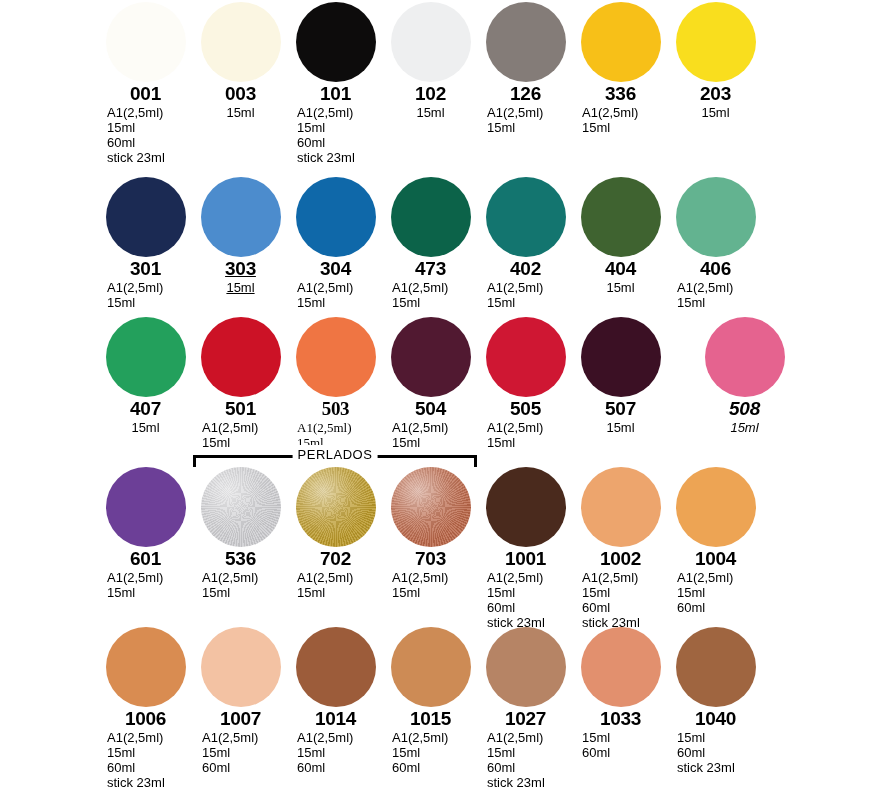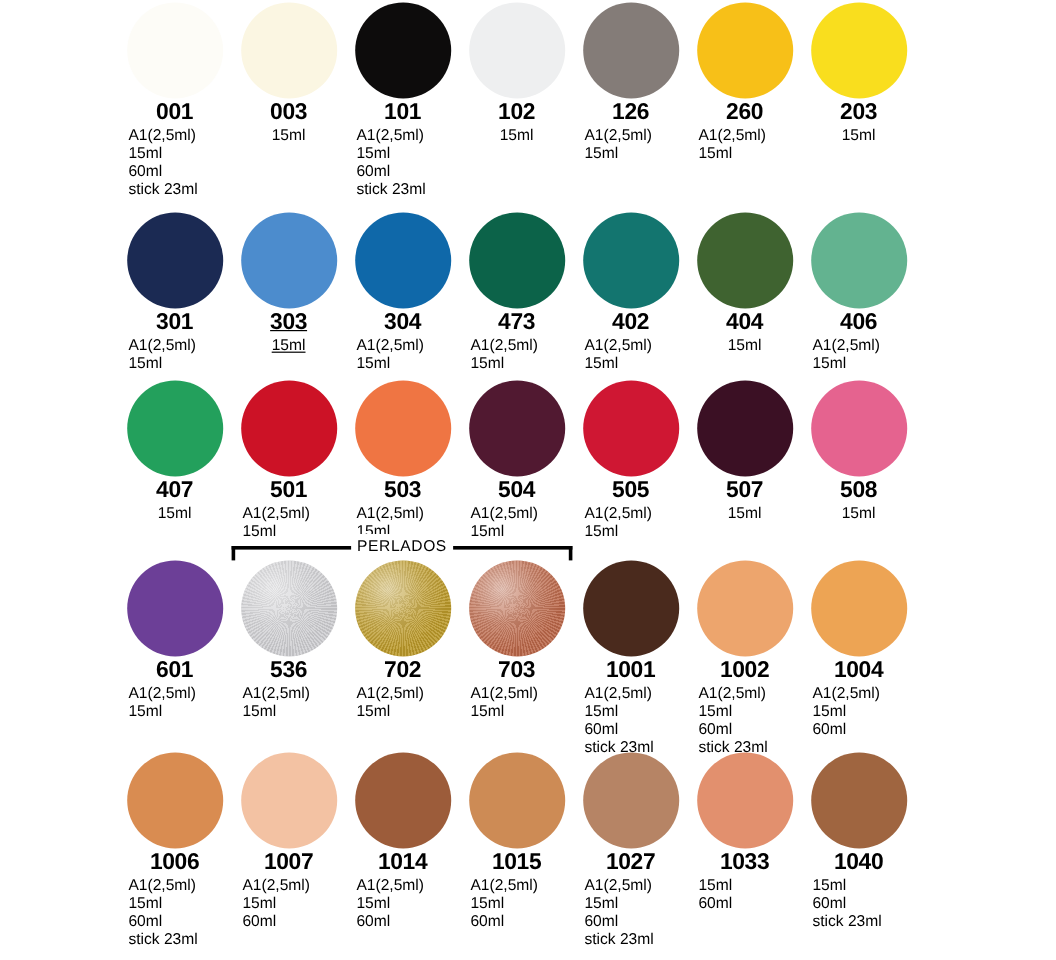--- a/index.html
+++ b/index.html
@@ -164,21 +164,21 @@
         <div class="swatch-code">126</div>
         <div class="swatch-sizes">
           <div class="swatch-size-line">A1(2,5ml)</div>
           <div class="swatch-size-line">15ml</div>
         </div>
       </div>
       <div class="swatch-cell" style="left: 573px;">
         <div class="swatch-disc-wrap">
           <div class="swatch-disc" style="background: rgb(247, 192, 24);"></div>
         </div>
-        <div class="swatch-code">260</div>
+        <div class="swatch-code">336</div>
         <div class="swatch-sizes">
           <div class="swatch-size-line">A1(2,5ml)</div>
           <div class="swatch-size-line">15ml</div>
         </div>
       </div>
       <div class="swatch-cell" style="left: 668px;">
         <div class="swatch-disc-wrap">
           <div class="swatch-disc" style="background: rgb(249, 222, 30);"></div>
         </div>
         <div class="swatch-code">203</div>
@@ -270,21 +270,21 @@
       <div class="swatch-cell" style="left: 193px;">
         <div class="swatch-disc-wrap">
           <div class="swatch-disc" style="background: rgb(204, 18, 38);"></div>
         </div>
         <div class="swatch-code">501</div>
         <div class="swatch-sizes">
           <div class="swatch-size-line">A1(2,5ml)</div>
           <div class="swatch-size-line">15ml</div>
         </div>
       </div>
-      <div class="swatch-cell" style="left: 288px;">
+      <div class="swatch-cell" style="left: 288px; font-family: Liberation Serif, serif;">
         <div class="swatch-disc-wrap">
           <div class="swatch-disc" style="background: rgb(239, 117, 67);"></div>
         </div>
         <div class="swatch-code">503</div>
         <div class="swatch-sizes">
           <div class="swatch-size-line">A1(2,5ml)</div>
           <div class="swatch-size-line">15ml</div>
         </div>
       </div>
       <div class="swatch-cell" style="left: 383px;">
@@ -309,21 +309,21 @@
       </div>
       <div class="swatch-cell" style="left: 573px;">
         <div class="swatch-disc-wrap">
           <div class="swatch-disc" style="background: rgb(59, 16, 36);"></div>
         </div>
         <div class="swatch-code">507</div>
         <div class="swatch-sizes centered">
           <div class="swatch-size-line">15ml</div>
         </div>
       </div>
-      <div class="swatch-cell" style="left: 668px;">
+      <div class="swatch-cell" style="left: 697px; font-style: italic;">
         <div class="swatch-disc-wrap">
           <div class="swatch-disc" style="background: rgb(229, 99, 143);"></div>
         </div>
         <div class="swatch-code">508</div>
         <div class="swatch-sizes centered">
           <div class="swatch-size-line">15ml</div>
         </div>
       </div>
     </div>
     <div class="swatch-row" style="top: 465px;">

